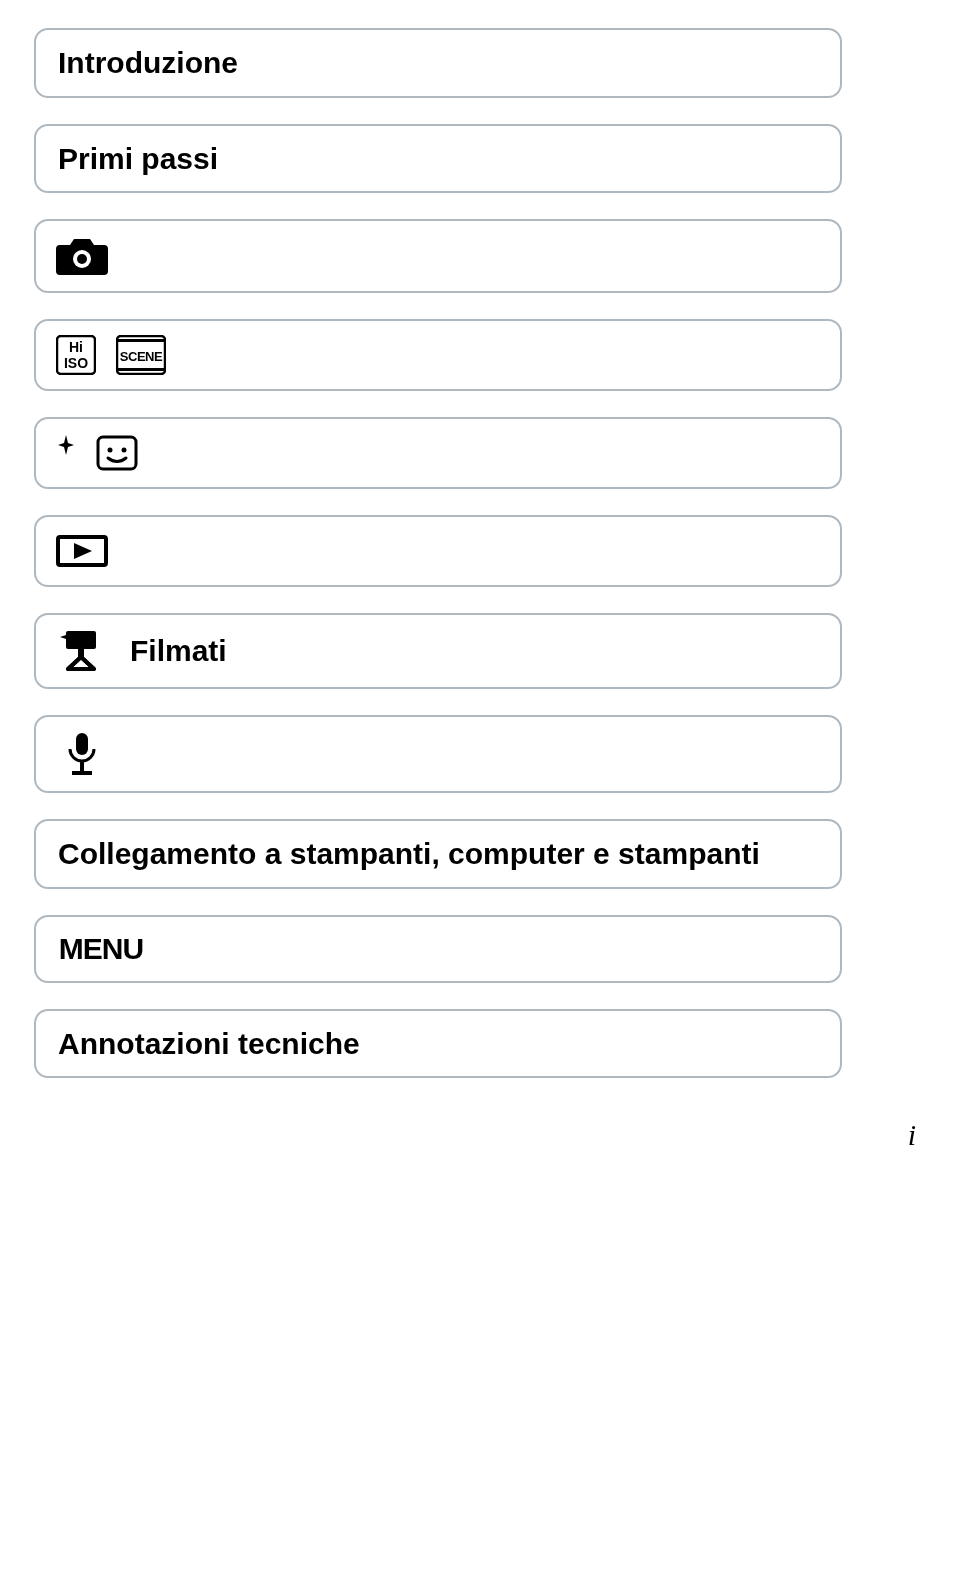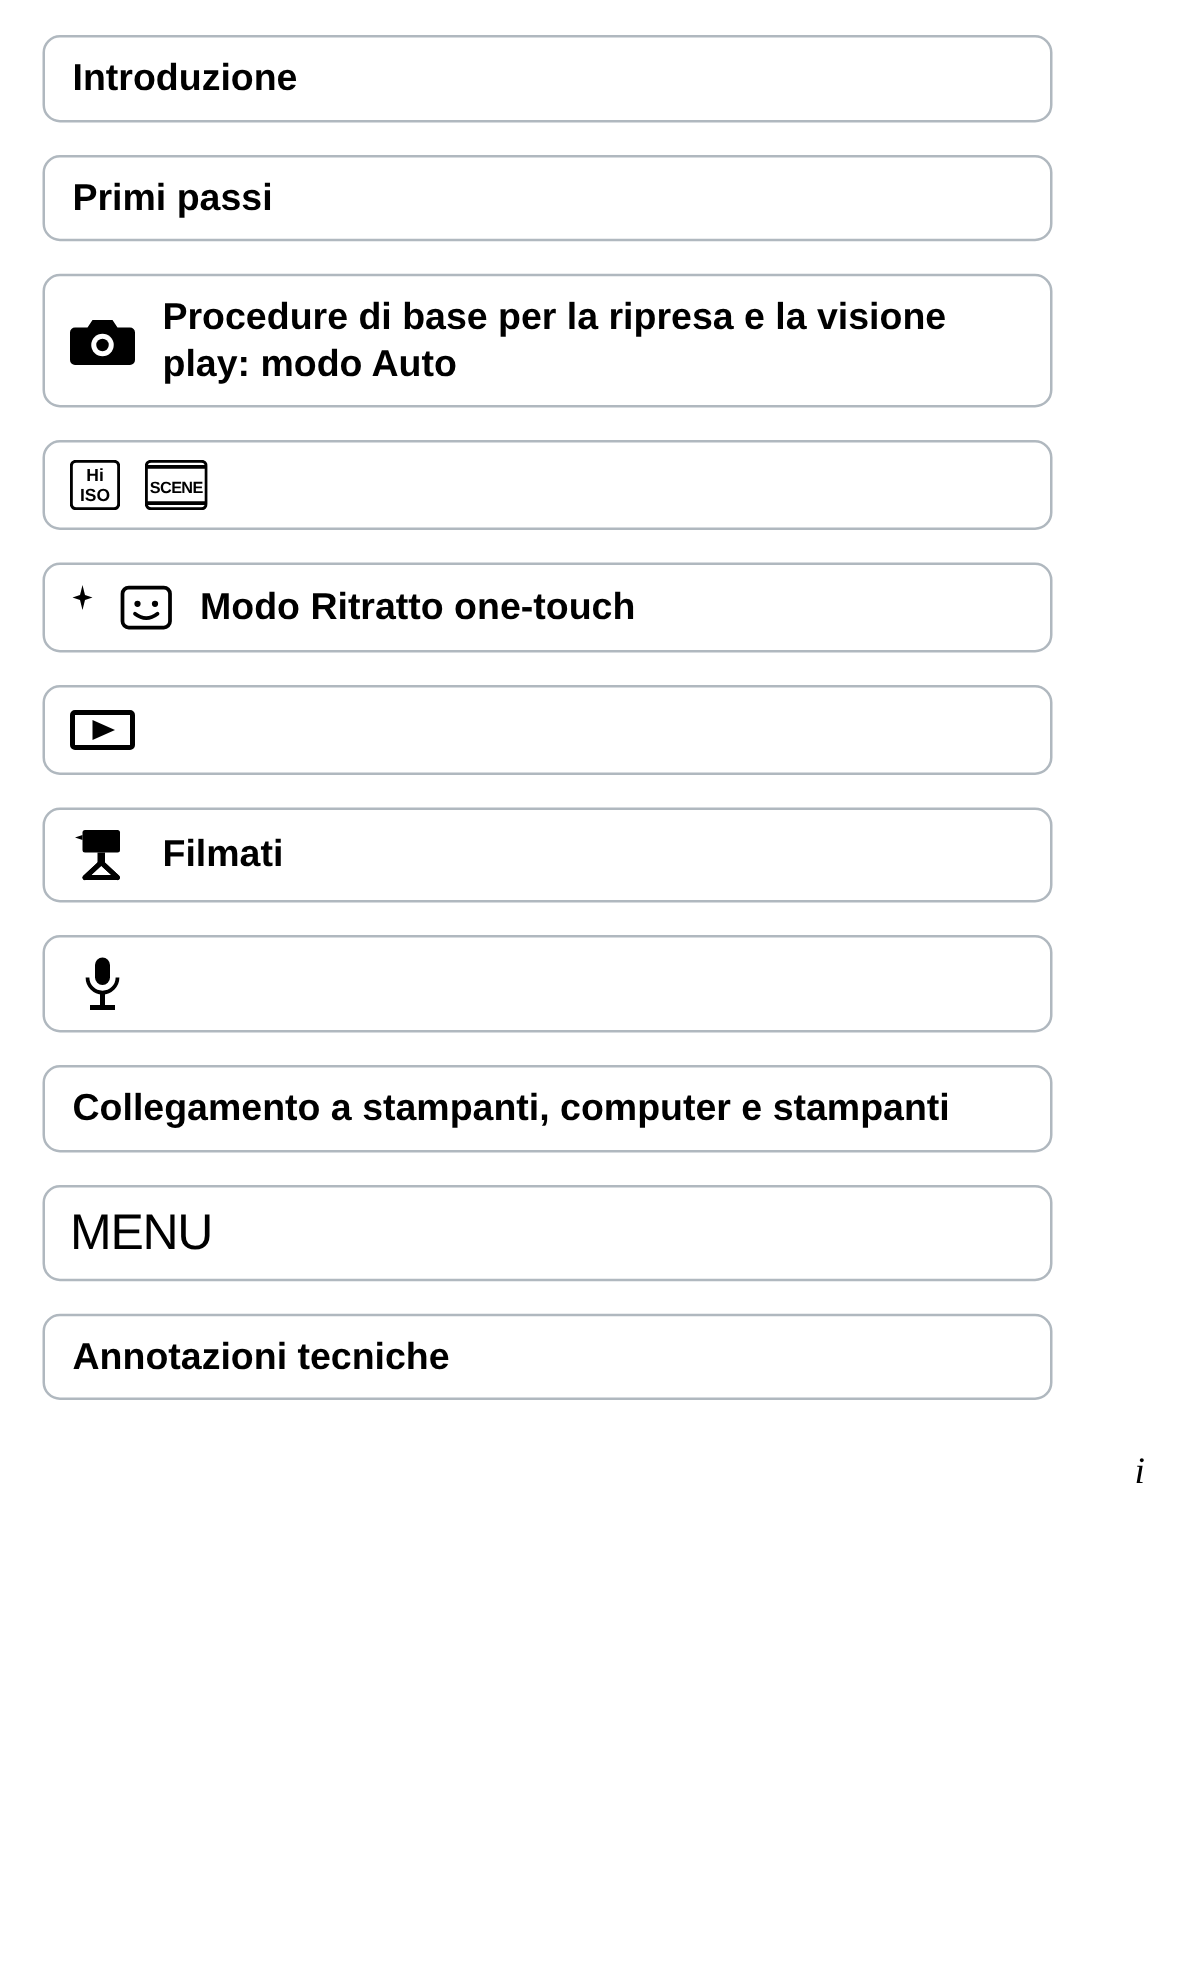--- a/index.html
+++ b/index.html
@@ -83,21 +83,20 @@
 
 <div class="row">
   <div class="pill">
     <span class="icon">
       <svg width="52" height="42" viewBox="0 0 52 42">
         <path d="M4 10 h10 l4 -6 h16 l4 6 h10 a4 4 0 0 1 4 4 v22 a4 4 0 0 1 -4 4 h-44 a4 4 0 0 1 -4 -4 v-22 a4 4 0 0 1 4 -4 z" fill="#000"></path>
         <circle cx="26" cy="24" r="9" fill="#fff"></circle>
         <circle cx="26" cy="24" r="5" fill="#000"></circle>
       </svg>
     </span>
-    <span class="label">Procedure di base per la ripresa e la visione play: modo Auto</span>
   </div>
   <div class="tab"></div>
 </div>
 
 <div class="row">
   <div class="pill">
     <div class="icon-row">
       <svg width="40" height="40" viewBox="0 0 40 40">
         <rect x="1" y="1" width="38" height="38" rx="4" fill="none" stroke="#000" stroke-width="2.5"></rect>
         <text x="20" y="17" text-anchor="middle" font-family="Arial" font-weight="900" font-size="14" fill="#000">Hi</text>
@@ -120,21 +119,20 @@
       <svg width="20" height="40" viewBox="0 0 20 40">
         <path d="M10 2 L12 10 L18 12 L12 14 L10 22 L8 14 L2 12 L8 10 Z" fill="#000"></path>
       </svg>
       <svg width="42" height="40" viewBox="0 0 42 40">
         <rect x="2" y="4" width="38" height="32" rx="5" fill="none" stroke="#000" stroke-width="3"></rect>
         <circle cx="14" cy="17" r="2.5" fill="#000"></circle>
         <circle cx="28" cy="17" r="2.5" fill="#000"></circle>
         <path d="M12 25 Q21 32 30 25" fill="none" stroke="#000" stroke-width="3" stroke-linecap="round"></path>
       </svg>
     </div>
-    <span class="label">Modo Ritratto one-touch</span>
   </div>
   <div class="tab"></div>
 </div>
 
 <div class="row">
   <div class="pill">
     <span class="icon">
       <svg width="52" height="40" viewBox="0 0 52 40">
         <rect x="2" y="6" width="48" height="28" rx="2" fill="none" stroke="#000" stroke-width="4"></rect>
         <path d="M18 12 L36 20 L18 28 Z" fill="#000"></path>
@@ -177,21 +175,21 @@
 
 <div class="row">
   <div class="pill no-icon">
     <span class="label">Collegamento a stampanti, computer e stampanti</span>
   </div>
   <div class="tab"></div>
 </div>
 
 <div class="row">
   <div class="pill">
-    <span class="icon" style="min-width:90px;font-family:Arial;font-weight:400;font-size:40px;letter-spacing:-1px;">MENU</span>
+    <span class="icon" style="min-width:90px;font-family:Arial;font-weight:700;font-size:30px;letter-spacing:-1px;">MENU</span>
   </div>
   <div class="tab"></div>
 </div>
 
 <div class="row">
   <div class="pill no-icon">
     <span class="label">Annotazioni tecniche</span>
   </div>
   <div class="tab"></div>
 </div>

